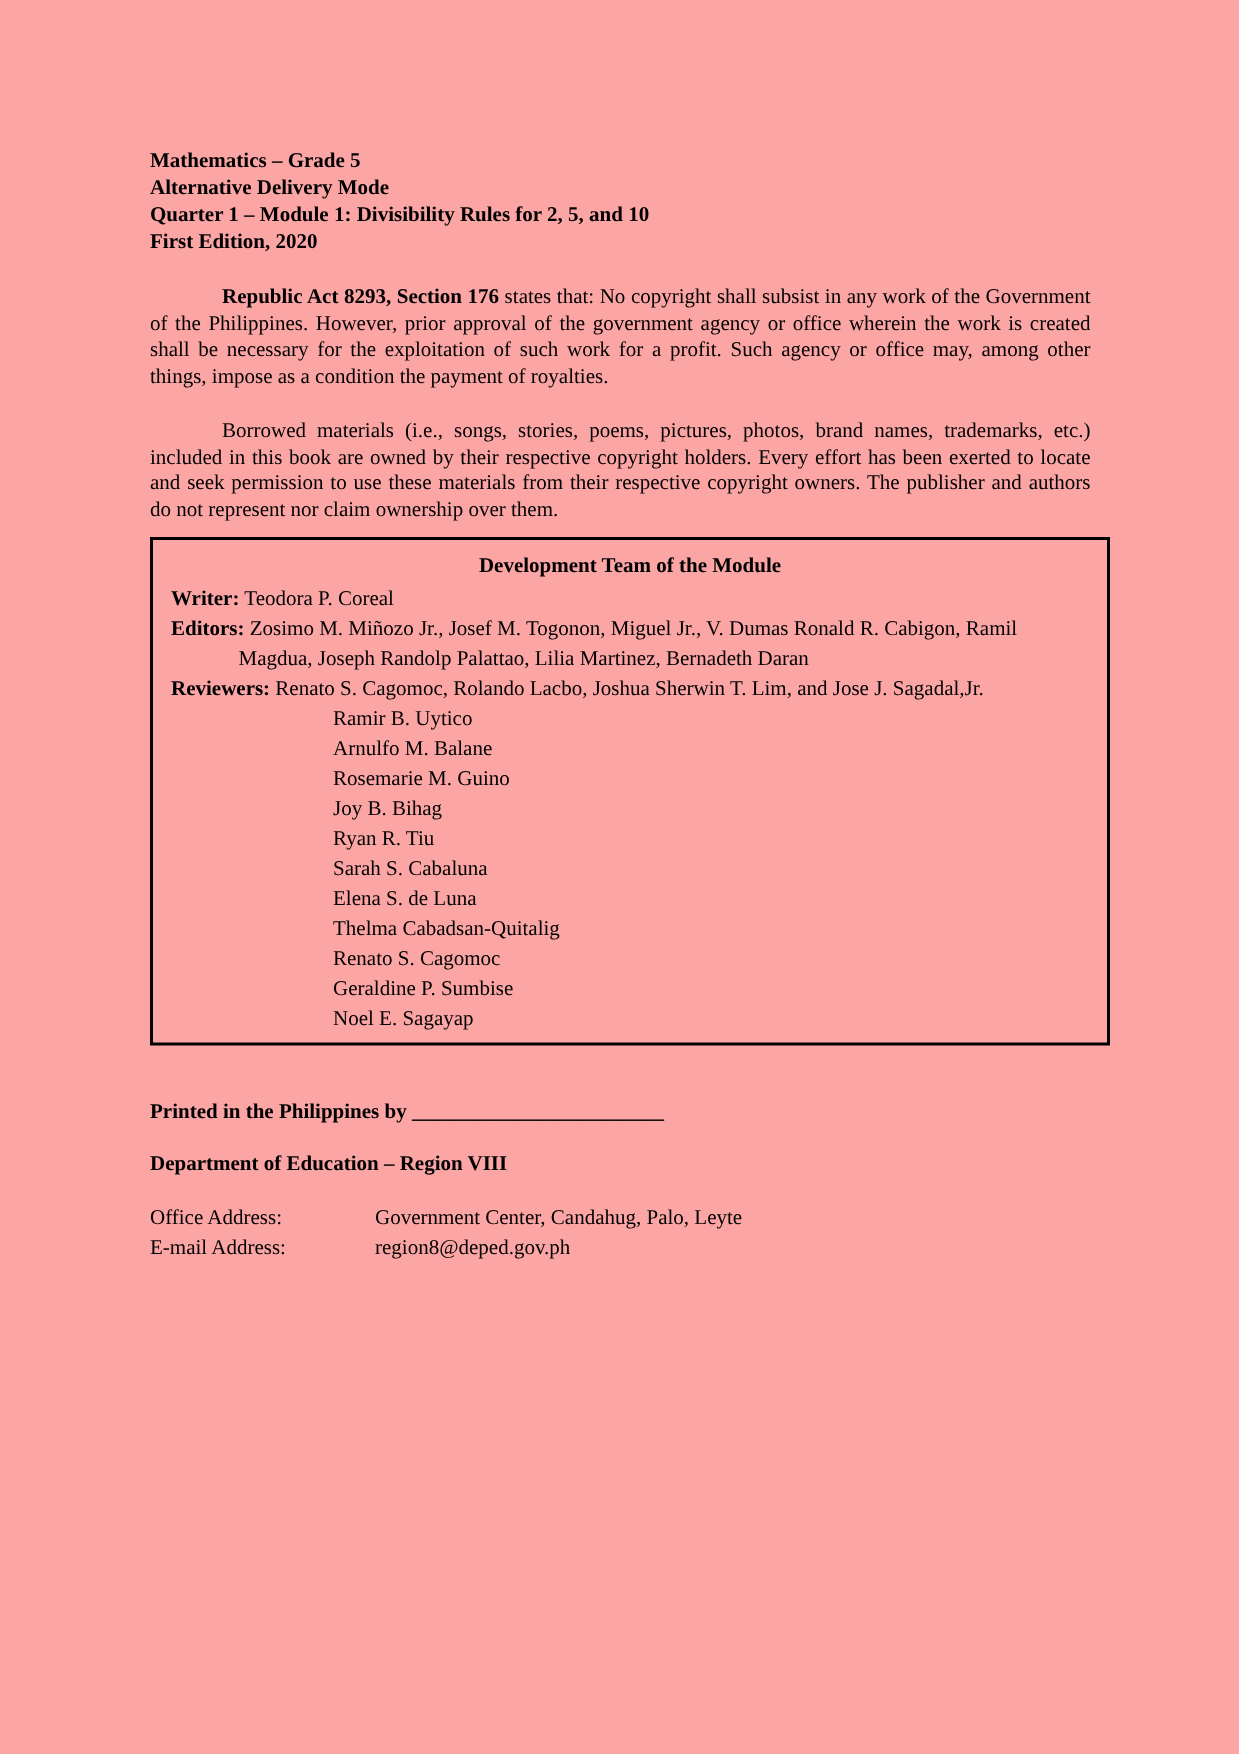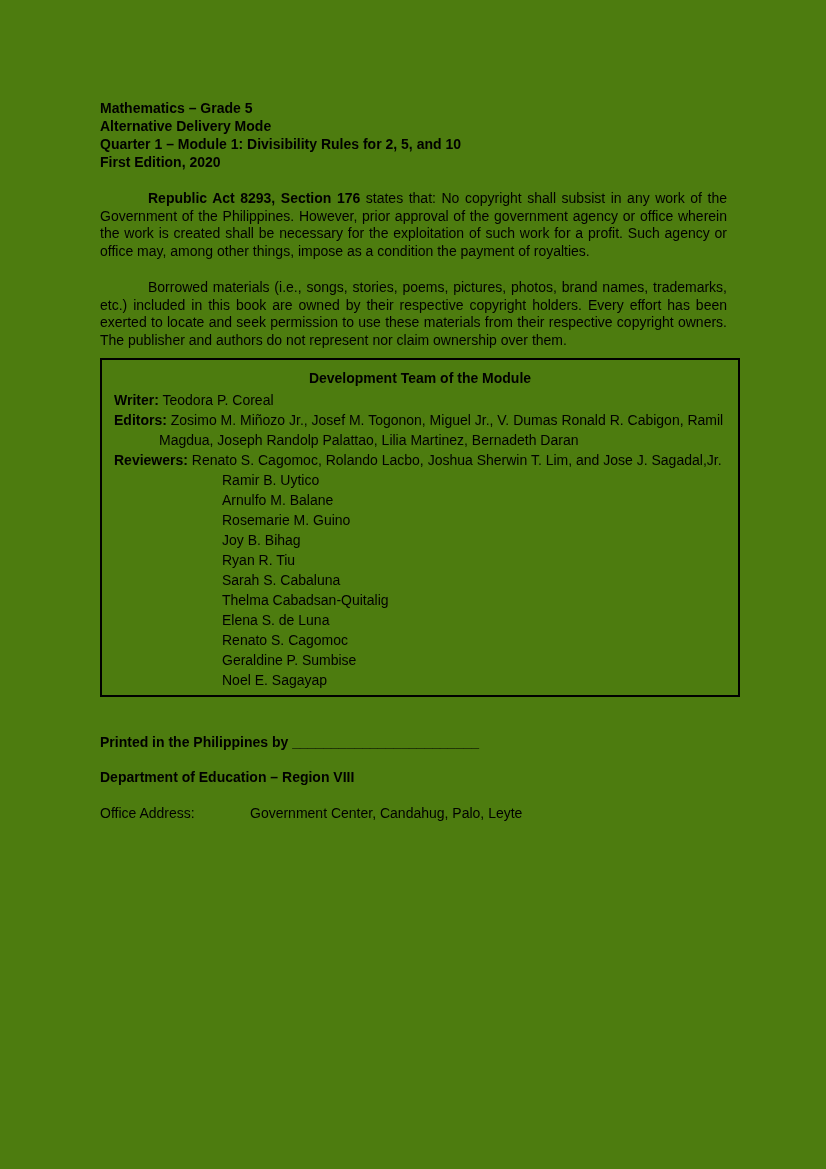--- a/index.html
+++ b/index.html
@@ -4,24 +4,24 @@
 <style>
   html, body {
     margin: 0;
     padding: 0;
     background: #e8e8e8;
   }
   .page {
     position: relative;
     width: 826px;
     height: 1169px;
-    background: #4d7c0f;
+    background: #fca5a5;
     box-sizing: border-box;
     padding: 99px 99px 0 100px;
-    font-family: Liberation Sans, sans-serif;
+    font-family: Liberation Serif, serif;
     font-size: 14px;
     color: #000000;
     overflow: hidden;
   }
   .hdr-line {
     font-weight: bold;
     line-height: 18px;
   }
   .para {
     margin: 0;
@@ -109,32 +109,36 @@
 
 
 
     <div>
       <div class="mgmt-name">Ramir B. Uytico</div>
       <div class="mgmt-name">Arnulfo M. Balane</div>
       <div class="mgmt-name">Rosemarie M. Guino</div>
       <div class="mgmt-name">Joy B. Bihag</div>
       <div class="mgmt-name">Ryan R. Tiu</div>
       <div class="mgmt-name">Sarah S. Cabaluna</div>
+      <div class="mgmt-name">Elena S. de Luna</div>
       <div class="mgmt-name">Thelma Cabadsan-Quitalig</div>
-      <div class="mgmt-name">Elena S. de Luna</div>
       <div class="mgmt-name">Renato S. Cagomoc</div>
       <div class="mgmt-name">Geraldine P. Sumbise</div>
       <div class="mgmt-name">Noel E. Sagayap</div>
     </div>
   </div>
 
   <div class="printed-line"><span>Printed in the Philippines by </span><span>________________________</span></div>
 
   <div class="dept-line">Department of Education – Region VIII</div>
 
   <div class="contact-block">
     <div class="contact-row">
       <span class="contact-label">Office Address:</span>
       <span class="contact-value">Government Center, Candahug, Palo, Leyte</span>
     </div>
+    <div class="contact-row">
+      <span class="contact-label">E-mail Address:</span>
+      <span class="contact-value">region8@deped.gov.ph</span>
+    </div>
   </div>
 
 </div>
 
 </body></html>

